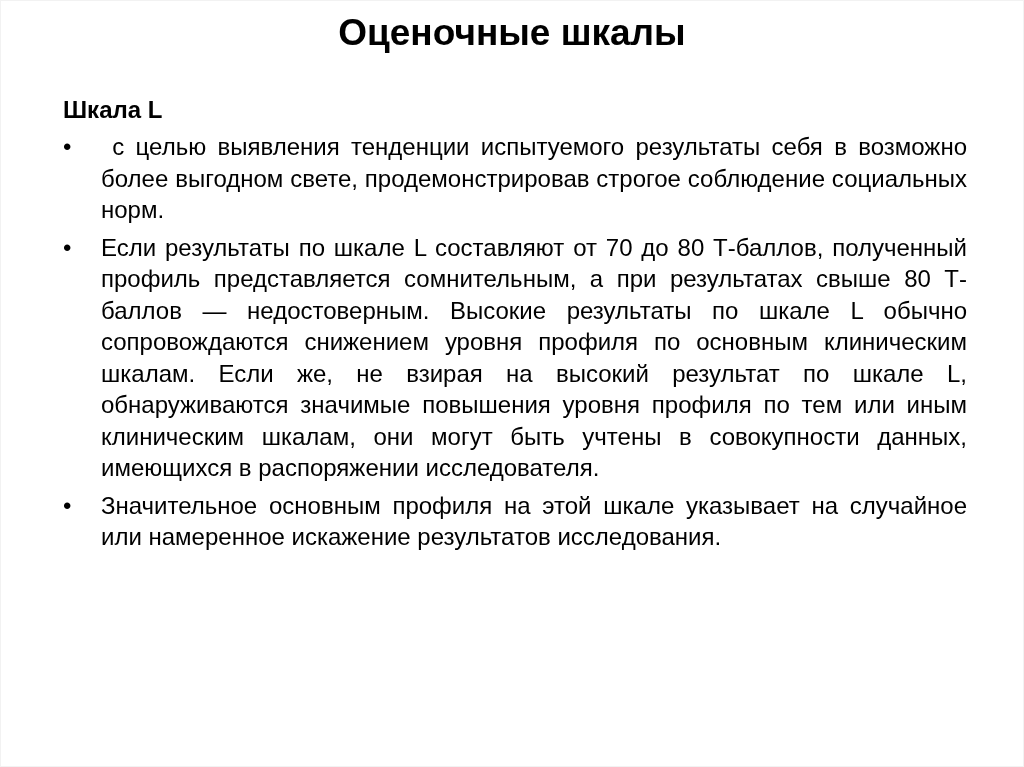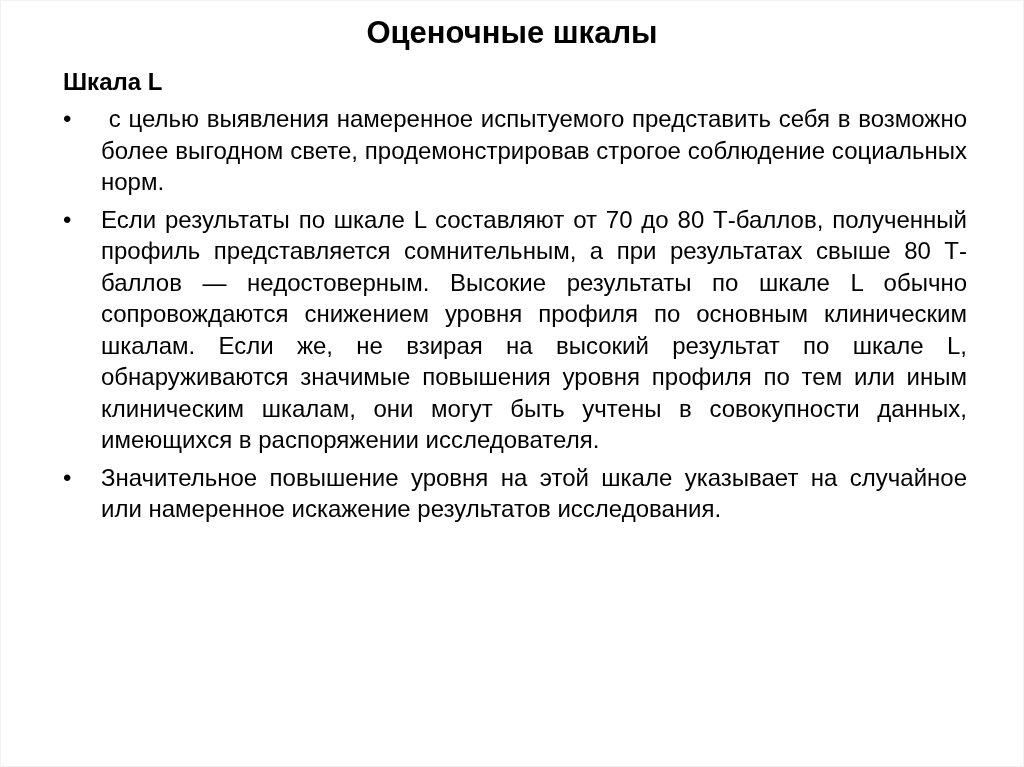--- a/index.html
+++ b/index.html
@@ -21,34 +21,35 @@
       width: 1022px; height: 765px;
       border: 1px solid #f2f2f2;
       background: #ffffff;
     }
     .title {
       position: absolute;
       left: 0; right: 0;
       top: 14px;
       text-align: center;
       font-weight: bold;
-      font-size: 31px;
+      font-size: 37px;
       line-height: 36px;
     }
     .content {
       position: absolute;
       left: 62px;
       top: 66px;
       width: 904px;
     }
     .heading {
       font-weight: bold;
       font-size: 24px;
       line-height: 30px;
       height: 36px;
+      margin-top: 28px;
     }
     .bullet {
       position: relative;
       padding-left: 38px;
       font-size: 24px;
       line-height: 31.5px;
       text-align: justify;
       text-align-last: left;
       margin-bottom: 6px;
     }
@@ -68,28 +69,28 @@
 
 <div class="slide">
   <div class="title">Оценочные шкалы</div>
 
   <div class="content">
 
     <div class="heading">Шкала L</div>
 
     <div class="bullet">
       <span class="bullet-dot">•</span>
-      <span class="bullet-text" style="white-space: pre-wrap;"> с целью выявления намеренное испытуемого представить себя в возможно более выгодном свете, продемонстрировав строгое соблюдение социальных норм.</span>
+      <span class="bullet-text" style="white-space: pre-wrap;"> с целью выявления тенденции испытуемого результаты себя в возможно более выгодном свете, продемонстрировав строгое соблюдение социальных норм.</span>
     </div>
 
     <div class="bullet">
       <span class="bullet-dot">•</span>
       <span class="bullet-text">Если результаты по шкале L составляют от 70 до 80 Т-баллов, полученный профиль представляется сомнительным, а при результатах свыше 80 Т-баллов — недостоверным. Высокие результаты по шкале L обычно сопровождаются снижением уровня профиля по основным клиническим шкалам. Если же, не взирая на высокий результат по шкале L, обнаруживаются значимые повышения уровня профиля по тем или иным клиническим шкалам, они могут быть учтены в совокупности данных, имеющихся в распоряжении исследователя.</span>
     </div>
 
 
     <div class="bullet">
       <span class="bullet-dot">•</span>
-      <span class="bullet-text">Значительное повышение уровня на этой шкале указывает на случайное или намеренное искажение результатов исследования.</span>
+      <span class="bullet-text">Значительное основным профиля на этой шкале указывает на случайное или намеренное искажение результатов исследования.</span>
     </div>
 
   </div>
 </div>
 
 </body></html>

